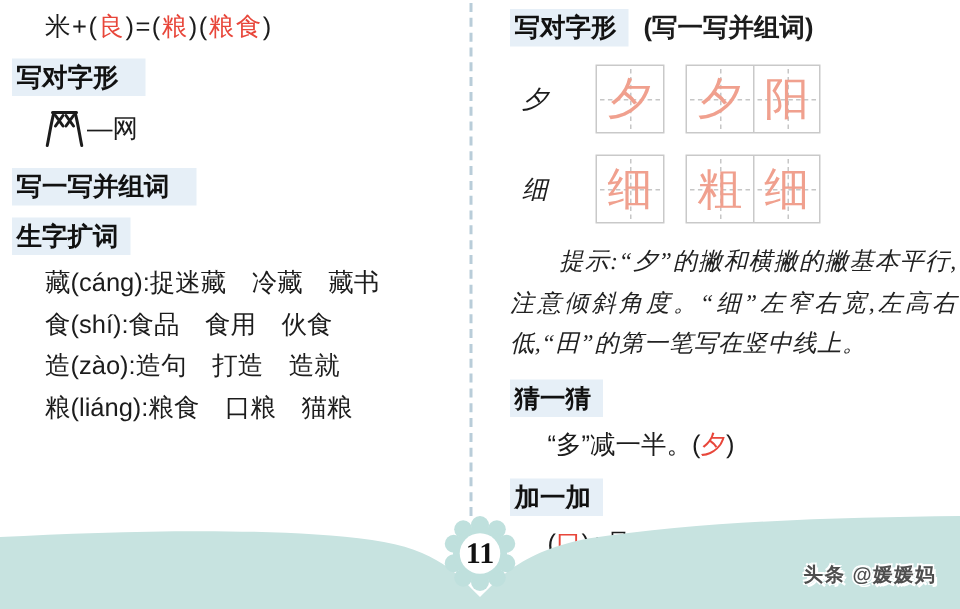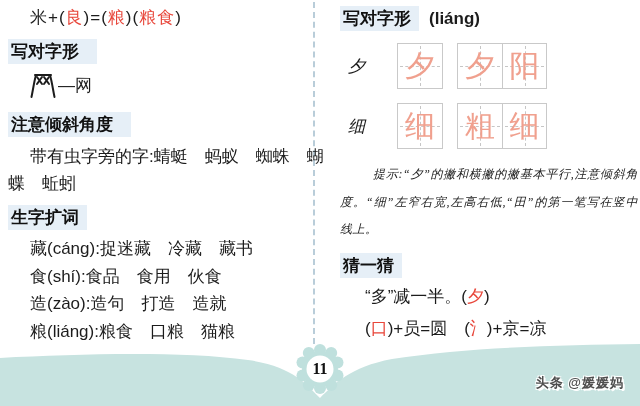--- a/index.html
+++ b/index.html
@@ -65,36 +65,36 @@
     position:absolute; inset:0; z-index:1;
     display:flex; align-items:center; justify-content:center;
     font-size:30px; color:#f0a08e;
     font-family:"Liberation Serif","DejaVu Serif",serif;
   }
 
   .tip {
     margin-top:12px;
     font-family:"Liberation Serif","DejaVu Serif",serif;
     font-style:italic;
-    font-size:12px; line-height:27.5px;
+    font-size:16px; line-height:27.5px;
     text-align:justify;
     text-indent:33px;
     letter-spacing:0.5px;
     color:#222;
   }
 
   .r-line { margin:6px 0 0 25px; line-height:26px; white-space:nowrap; }
   .r-hblock { margin-top:9px; }
 
   
   .wave { position:absolute; left:0; bottom:0; width:640px; height:66px; }
   .badge { position:absolute; left:293px; top:342px; width:54px; height:54px; }
   .badge-num {
     position:absolute; inset:0; display:flex; align-items:center; justify-content:center;
-    font-family:"Liberation Serif","DejaVu Serif",serif; font-weight:bold; font-size:16px; color:#111;
+    font-family:"Liberation Serif","DejaVu Serif",serif; font-weight:bold; font-size:20px; color:#111;
   }
   .watermark {
     position:absolute; right:16px; top:374px;
     font-weight:bold; font-size:13px; color:#4e4e4e;
     text-shadow:1px 1px 0 #fff,-1px -1px 0 #fff,1px -1px 0 #fff,-1px 1px 0 #fff,2px 2px 0 #fff;
     letter-spacing:1px;
   }
 </style>
 </head>
 <body>
@@ -120,46 +120,42 @@
           <path d="M20,3 C22,10 23,18 24.5,25"></path>
           <path d="M5,3 L21,3"></path>
           <path d="M7,5 L12,12 M12,5 L7,12"></path>
           <path d="M14,5 L19,12 M19,5 L14,12"></path>
         </g>
       </svg>
       <span class="line">—网</span>
     </div>
 
     <div class="h-block" style="margin-top:11px;">
-      <span class="heading">注意倾斜角度</span>
-    </div>
-
-    <div style="margin-top:6px;">
-      <div class="para-line indent">带有虫字旁的字:蜻蜓　蚂蚁　蜘蛛　蝴</div>
-      <div class="para-line">蝶　蚯蚓</div>
-    </div>
+      <span class="heading">写一写并组词</span>
+    </div>
+
 
     <div class="h-block" style="margin-top:8px;">
       <span class="heading tight">生字扩词</span>
     </div>
 
     <div class="expand-list">
       <div class="para-line">藏(cáng):捉迷藏　冷藏　藏书</div>
       <div class="para-line">食(shí):食品　食用　伙食</div>
       <div class="para-line">造(zào):造句　打造　造就</div>
       <div class="para-line">粮(liáng):粮食　口粮　猫粮</div>
     </div>
 
   </div>
 
   <div class="col-right">
 
     <div class="rhead-row">
       <span class="heading tight">写对字形</span>
-      <span class="rhead-sub">(liáng)</span>
+      <span class="rhead-sub">(写一写并组词)</span>
     </div>
 
     <div class="practice-row">
       <span class="practice-label">夕</span>
       <div class="gridbox single">
         <div class="cell">
             <span class="pch">夕</span>
           </div>
       </div>
       <div class="gridbox">
@@ -191,20 +187,23 @@
 
     <div class="tip">提示:“夕”的撇和横撇的撇基本平行,注意倾斜角度。“细”左窄右宽,左高右低,“田”的第一笔写在竖中线上。</div>
 
     <div class="r-hblock">
       <span class="heading tight">猜一猜</span>
     </div>
     <div class="r-line">
       <span>“多”减一半。(</span><span class="red">夕</span><span>)</span>
     </div>
 
+    <div class="r-hblock">
+      <span class="heading tight">加一加</span>
+    </div>
     <div class="r-line">
       <span>(</span><span class="red">口</span><span>)+员=圆　(</span><span class="red">氵</span><span>)+京=凉</span>
     </div>
 
   </div>
 
   <svg class="wave" viewBox="0 0 640 66">
     <path d="M0,18 C80,14 180,11 248,20 C292,26 306,44 320,58 C334,44 350,27 392,19 C470,7 560,5 640,4 L640,66 L0,66 Z" fill="#c7e3e0"></path>
   </svg>
 

